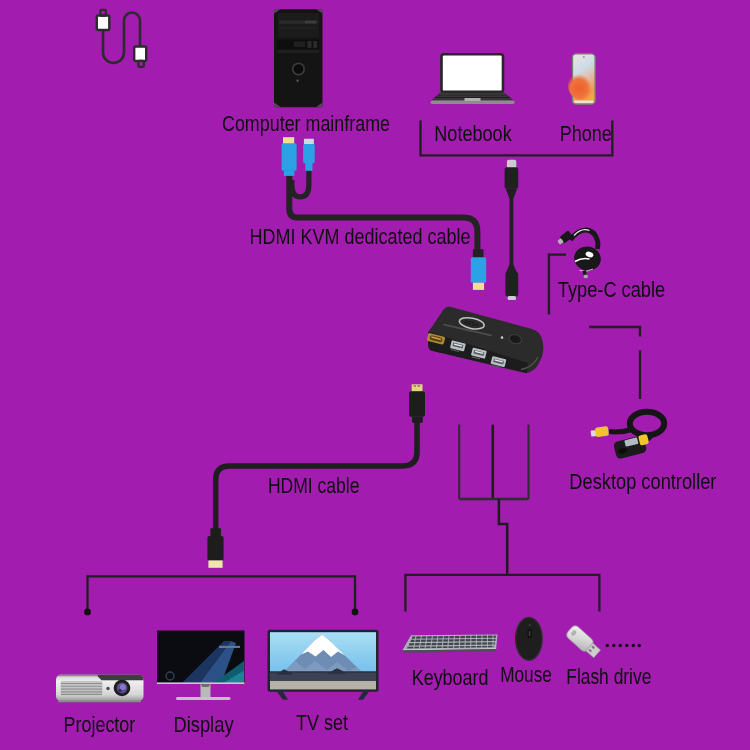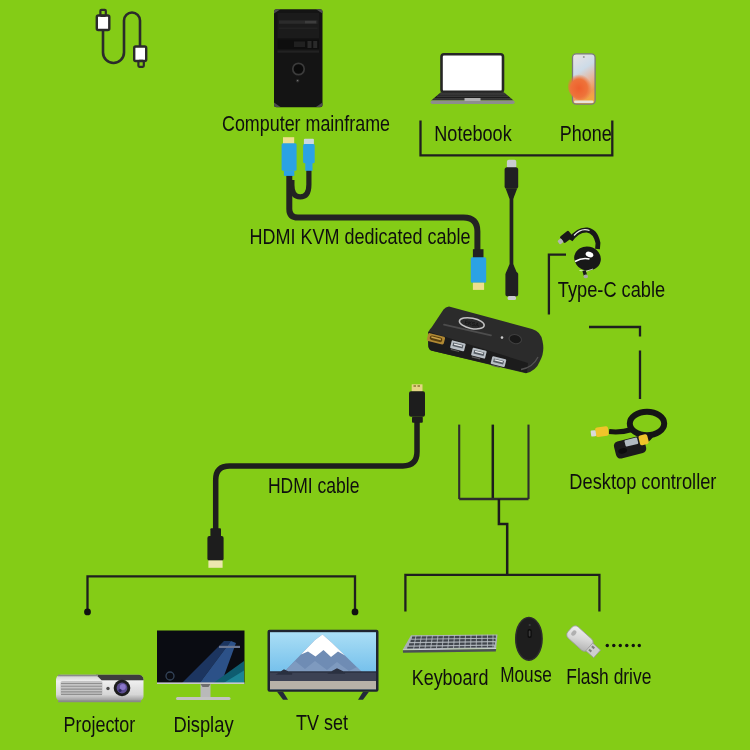--- a/index.html
+++ b/index.html
@@ -1,16 +1,16 @@
 <!DOCTYPE html>
 <html><head>
 <meta charset="utf-8">
 <style>
 html,body{margin:0;padding:0;background:#fff;}
-#stage{position:relative;width:750px;height:750px;background:#84cc16;overflow:hidden;}
+#stage{position:relative;width:750px;height:750px;background:#a21caf;overflow:hidden;}
 text{font-family:"Liberation Sans",sans-serif;fill:#0f0f0f;}
 </style>
 </head>
 <body>
 <div id="stage">
 <svg width="750" height="750" viewBox="0 0 750 750">
 <defs>
 <linearGradient id="lapBase" x1="0" y1="0" x2="0" y2="1">
  <stop offset="0" stop-color="#2e2e2e"></stop>
           <stop offset="0.7" stop-color="#1a1a1a"></stop>

